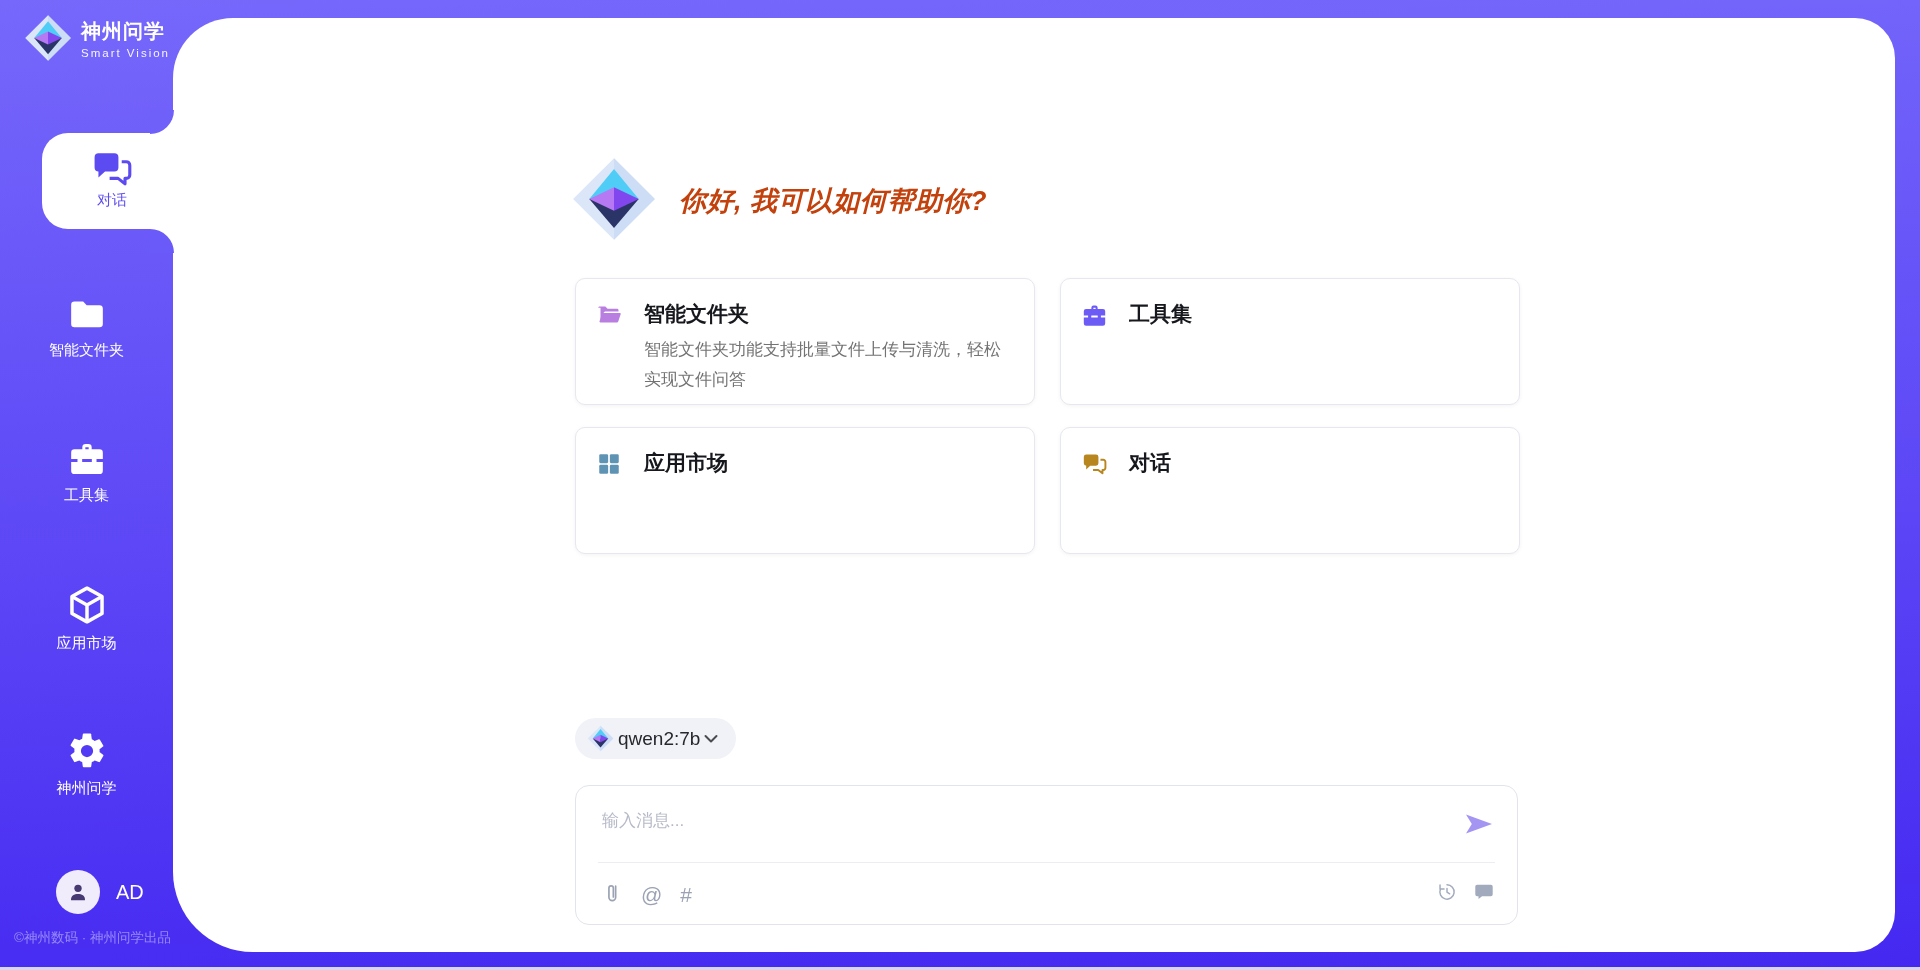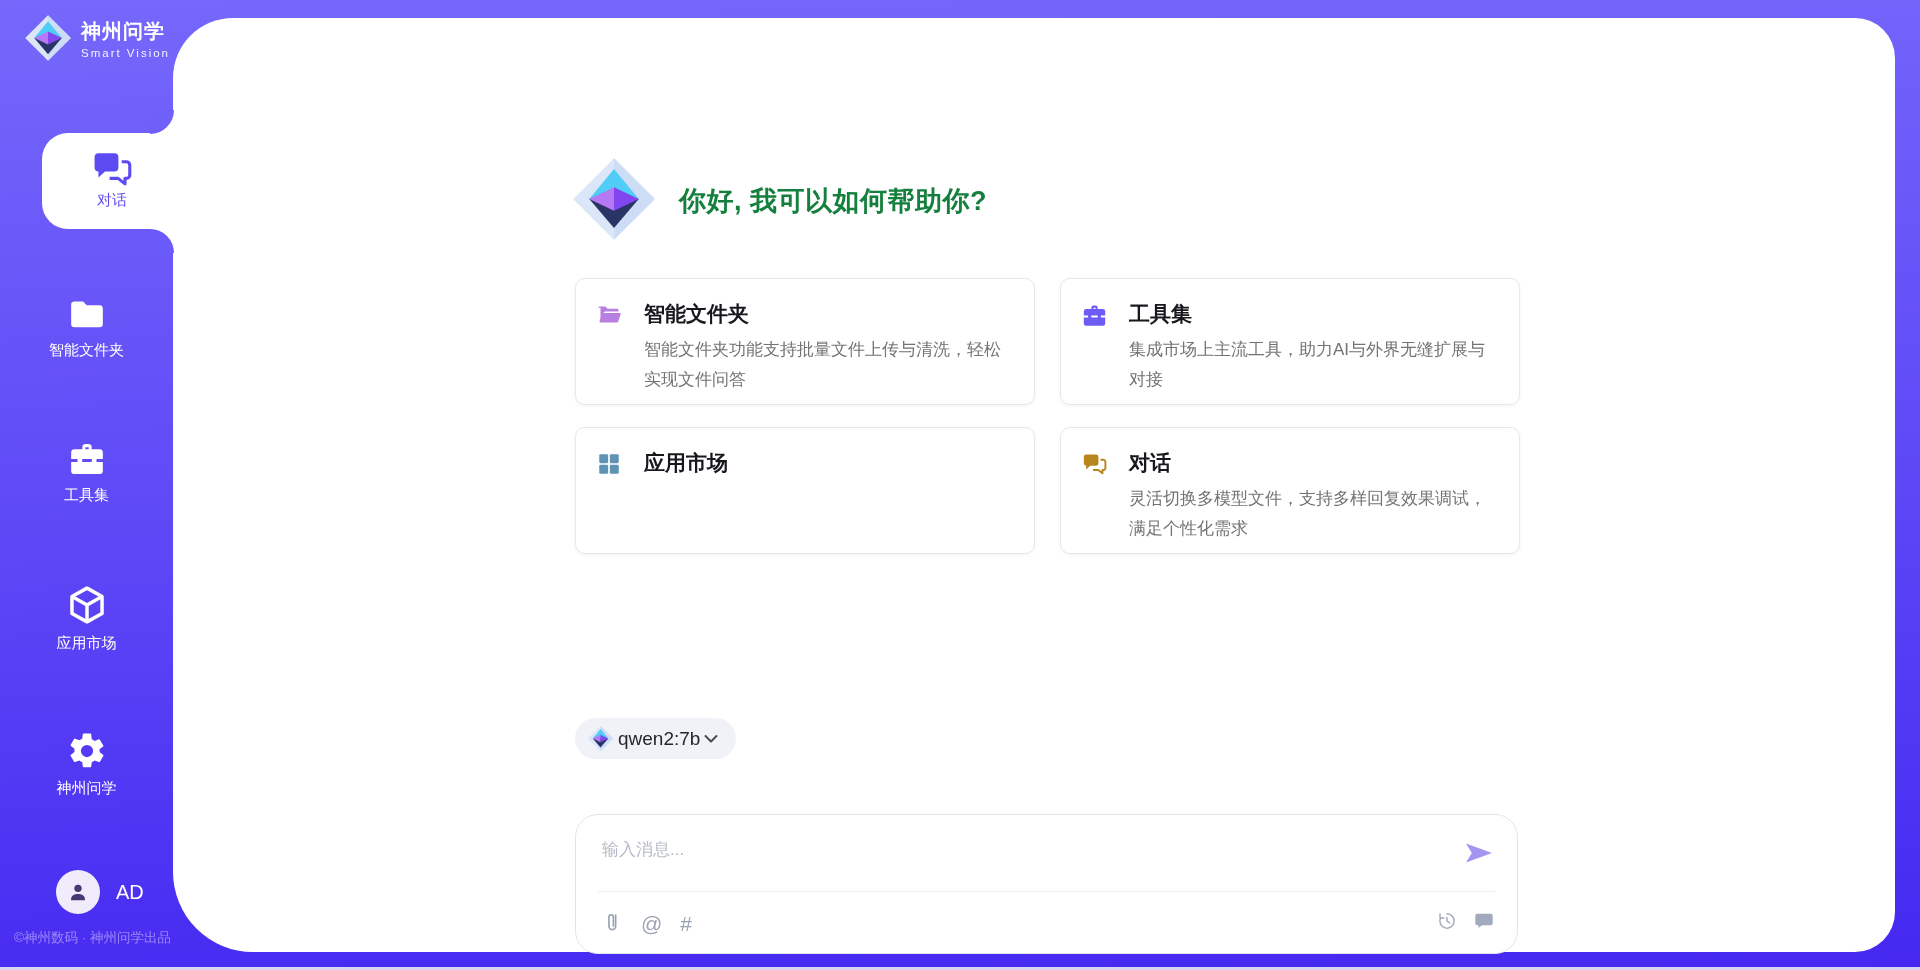--- a/index.html
+++ b/index.html
@@ -30,39 +30,39 @@
   .user-block { position:absolute; left:56px; top:870px; display:flex; align-items:center; gap:16px; cursor:pointer; }
   .avatar { width:44px; height:44px; border-radius:50%; background:#f1ecfb; display:flex; align-items:center; justify-content:center; color:#473a73; }
   .user-name { color:#fff; font-size:20px; }
   .copyright { position:absolute; left:14px; top:929px; width:166px; color:rgba(255,255,255,.42); font-size:13.5px; }
 
   
   .main { position:absolute; left:173px; top:18px; width:1722px; height:934px; background:#fff;
     border-radius:60px 40px 40px 80px; z-index:3; }
 
   .greeting-row { position:absolute; left:398px; top:138px; display:flex; align-items:center; gap:22px; }
-  .greeting-title { font-size:27px; font-weight:bold; color:#15803d; letter-spacing:.5px; }
+  .greeting-title { font-size:27px; font-weight:bold; color:#c2410c; letter-spacing:.5px;font-style:italic; }
 
   .cards { position:absolute; left:402px; top:260px; display:grid;
     grid-template-columns:460px 460px; column-gap:25px; row-gap:22px; }
   .card { position:relative; height:127px; background:#fff; border:1px solid #e7e8ef; border-radius:10px;
     box-shadow:0 1px 4px rgba(25,25,60,.05); cursor:pointer; }
   .card .card-icon { position:absolute; left:20px; top:23px; }
   .card .card-body { margin:21px 22px 0 68px; }
   .card .card-title { font-size:21px; font-weight:bold; color:#17181d; line-height:27px; }
   .card .card-desc { margin-top:8px; font-size:17px; line-height:30px; color:#737373; }
   .ci-folder { color:#b97fe0; } .ci-toolbox { color:#6c5cf5; }
   .ci-grid { color:#5f93b4; } .ci-chat { color:#b8861f; }
 
   .model-pill { position:absolute; left:402px; top:700px; height:41px; display:inline-flex; align-items:center;
     gap:4px; background:#f1f2f7; border-radius:21px; padding:0 18px 0 12px; cursor:pointer; }
   .model-name { font-size:19px; color:#26272e; }
 
-  .composer { position:absolute; left:402px; top:796px; width:943px; height:140px;
-    border:1.5px solid #e2e4ec; border-radius:23px; background:#fff; }
+  .composer { position:absolute; left:402px; top:767px; width:943px; height:140px;
+    border:1.5px solid #e2e4ec; border-radius:14px; background:#fff; }
   .composer-input { position:absolute; left:26px; top:20px; width:820px; height:30px; border:none; outline:none;
     font-size:17px; color:#33353d; font-family:inherit; background:transparent; }
   .composer-input::placeholder { color:#b6bac7; }
   .send-btn { position:absolute; right:22px; top:26px; width:32px; height:24px; border:none; background:none; cursor:pointer; color:#a495f3; }
   .composer-divider { position:absolute; left:22px; right:22px; top:76px; height:1px; background:#ecedf3; }
   .composer-footer { position:absolute; left:26px; right:22px; bottom:17px; display:flex; justify-content:space-between; align-items:center; }
   .icon-group { display:flex; align-items:center; gap:18px; color:#9aa2b3; }
   .icon-group.right { gap:15px; color:#a2abbd; }
   .glyph-icon { font-size:21px; line-height:21px; color:#9aa2b3; cursor:pointer; }
   .svg-btn { cursor:pointer; display:block; }
@@ -236,21 +236,20 @@
     </div>
 
     <div class="card">
       <span class="card-icon ci-toolbox">
         <svg width="27" height="27" viewBox="0 0 24 24">
             <use href="#i-toolbox"></use>
           </svg>
       </span>
       <div class="card-body">
         <div class="card-title">工具集</div>
-        <div class="card-desc">集成市场上主流工具，助力AI与外界无缝扩展与对接</div>
       </div>
     </div>
 
     <div class="card">
       <span class="card-icon ci-grid">
         <svg width="26" height="26" viewBox="0 0 24 24">
             <use href="#i-grid"></use>
           </svg>
       </span>
       <div class="card-body">
@@ -259,21 +258,20 @@
     </div>
 
     <div class="card">
       <span class="card-icon ci-chat">
         <svg width="27" height="24" viewBox="0 0 24 21">
             <use href="#i-chat"></use>
           </svg>
       </span>
       <div class="card-body">
         <div class="card-title">对话</div>
-        <div class="card-desc">灵活切换多模型文件，支持多样回复效果调试，满足个性化需求</div>
       </div>
     </div>
   </div>
 
   <div class="model-pill">
     <span>
       <svg width="27" height="27" viewBox="0 0 80 80" style="display:block">
           <use href="#i-gem"></use>
         </svg>
     </span>

